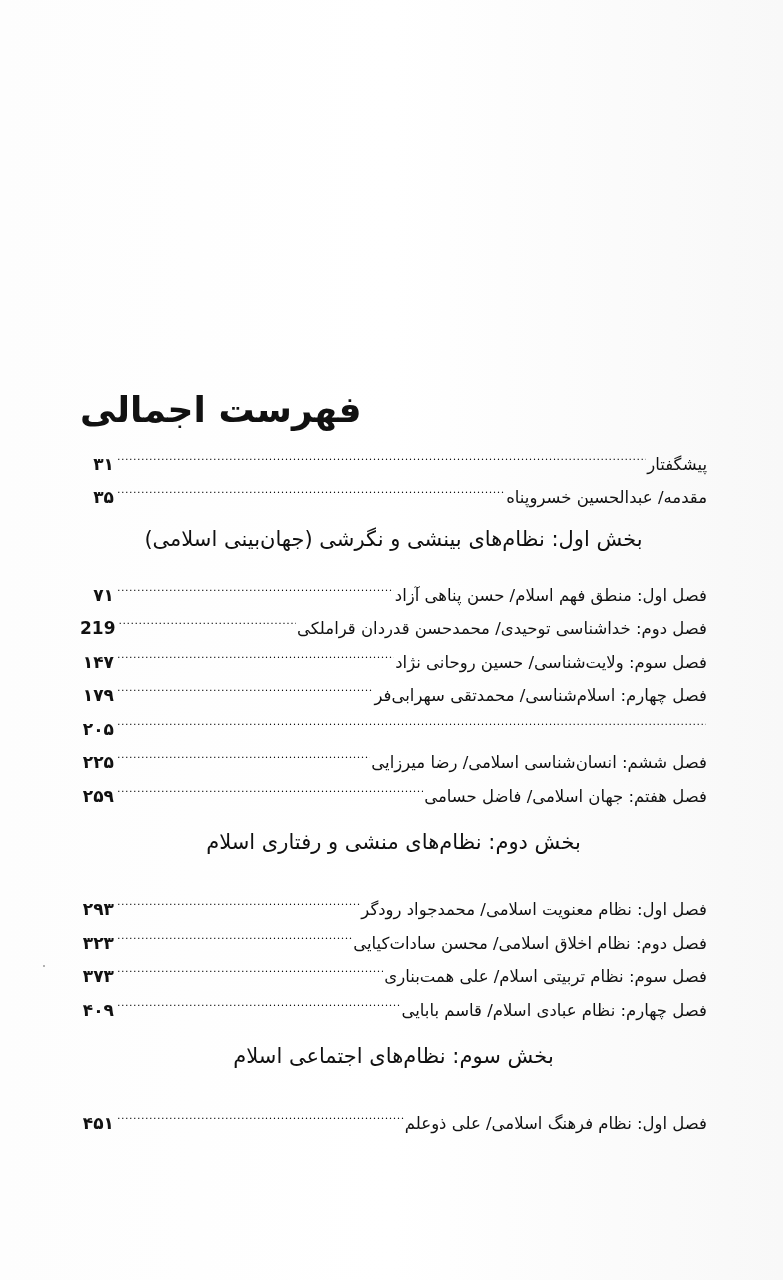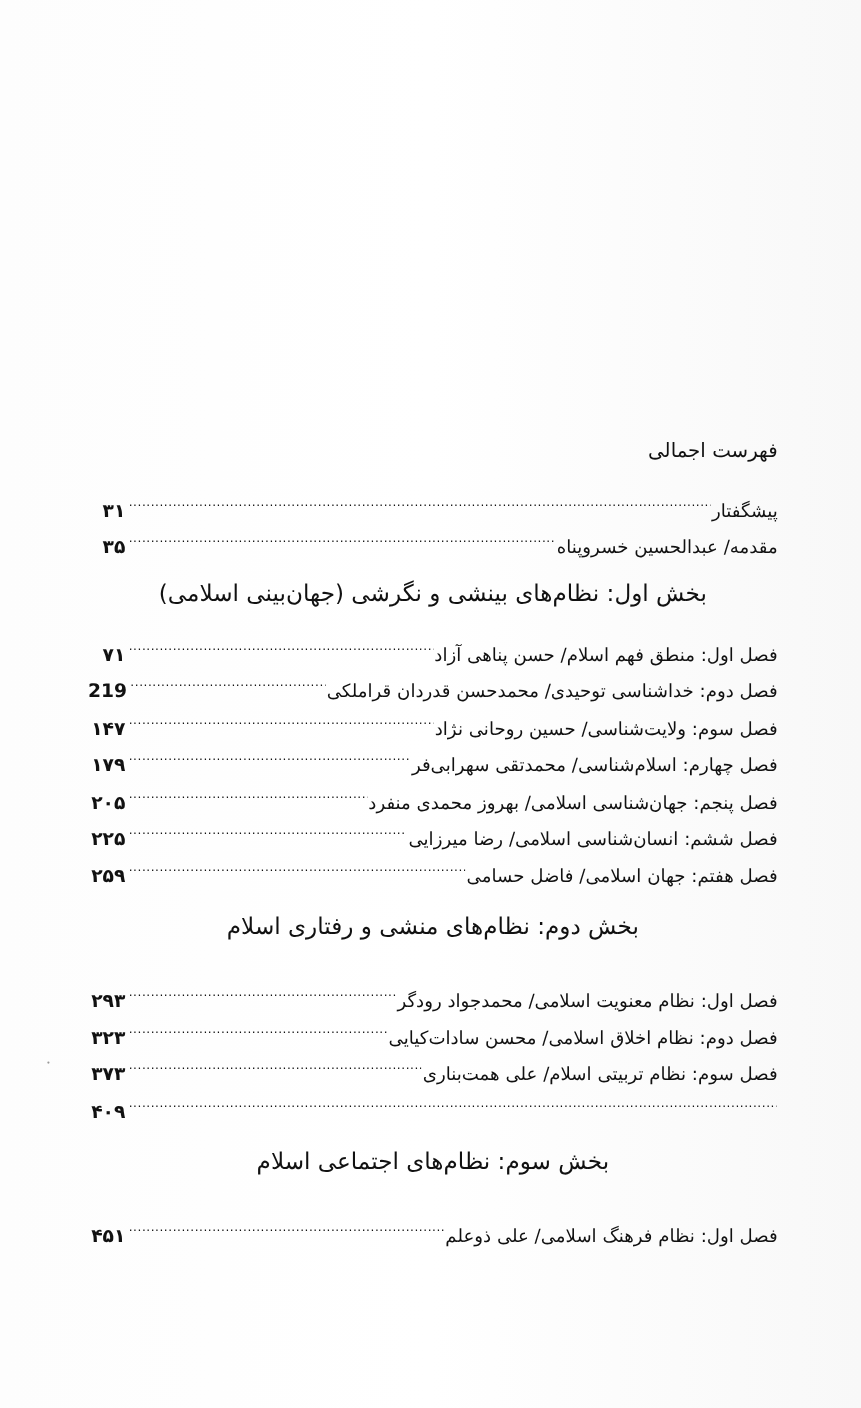--- a/index.html
+++ b/index.html
@@ -22,23 +22,23 @@
       background: linear-gradient(90deg, #fdfdfd 0%, #ffffff 50%, #f8f8f8 100%);
     }
     .toc {
       position: absolute;
       left: 80px;
       width: 627px;
       top: 390px;
       direction: rtl;
     }
     .toc-title {
-      text-align: right;
-      font-weight: normal;
-      font-size: 18px;
+      text-align: left;
+      font-weight: bold;
+      font-size: 36px;
       line-height: 40px;
       height: 40px;
       margin: 0 0 6px 0;
     }
     .section-title {
       text-align: center;
       font-weight: normal;
       font-size: 21px;
       line-height: 32px;
       height: 32px;
@@ -131,21 +131,20 @@
       <span class="label">فصل سوم: ولایت‌شناسی/ حسین روحانی نژاد</span>
       <span class="leader"></span>
       <span class="page-num">۱۴۷</span>
     </div>
     <div class="row">
       <span class="label">فصل چهارم: اسلام‌شناسی/ محمدتقی سهرابی‌فر</span>
       <span class="leader"></span>
       <span class="page-num">۱۷۹</span>
     </div>
     <div class="row">
-      <span class="label">فصل پنجم: جهان‌شناسی اسلامی/ بهروز محمدی منفرد</span>
       <span class="leader"></span>
       <span class="page-num">۲۰۵</span>
     </div>
     <div class="row">
       <span class="label">فصل ششم: انسان‌شناسی اسلامی/ رضا میرزایی</span>
       <span class="leader"></span>
       <span class="page-num">۲۲۵</span>
     </div>
     <div class="row">
       <span class="label">فصل هفتم: جهان اسلامی/ فاضل حسامی</span>
@@ -166,20 +165,21 @@
       <span class="label">فصل دوم: نظام اخلاق اسلامی/ محسن سادات‌کیایی</span>
       <span class="leader"></span>
       <span class="page-num">۳۲۳</span>
     </div>
     <div class="row">
       <span class="label">فصل سوم: نظام تربیتی اسلام/ علی همت‌بناری</span>
       <span class="leader"></span>
       <span class="page-num">۳۷۳</span>
     </div>
     <div class="row">
+      <span class="label">فصل چهارم: نظام عبادی اسلام/ قاسم بابایی</span>
       <span class="leader"></span>
       <span class="page-num">۴۰۹</span>
     </div>
 
     <div class="gap-c"></div>
 
     <div class="section-title">بخش سوم: نظام‌های اجتماعی اسلام</div>
     <div class="gap-c"></div>
     <div class="row">
       <span class="label">فصل اول: نظام فرهنگ اسلامی/ علی ذوعلم</span>

